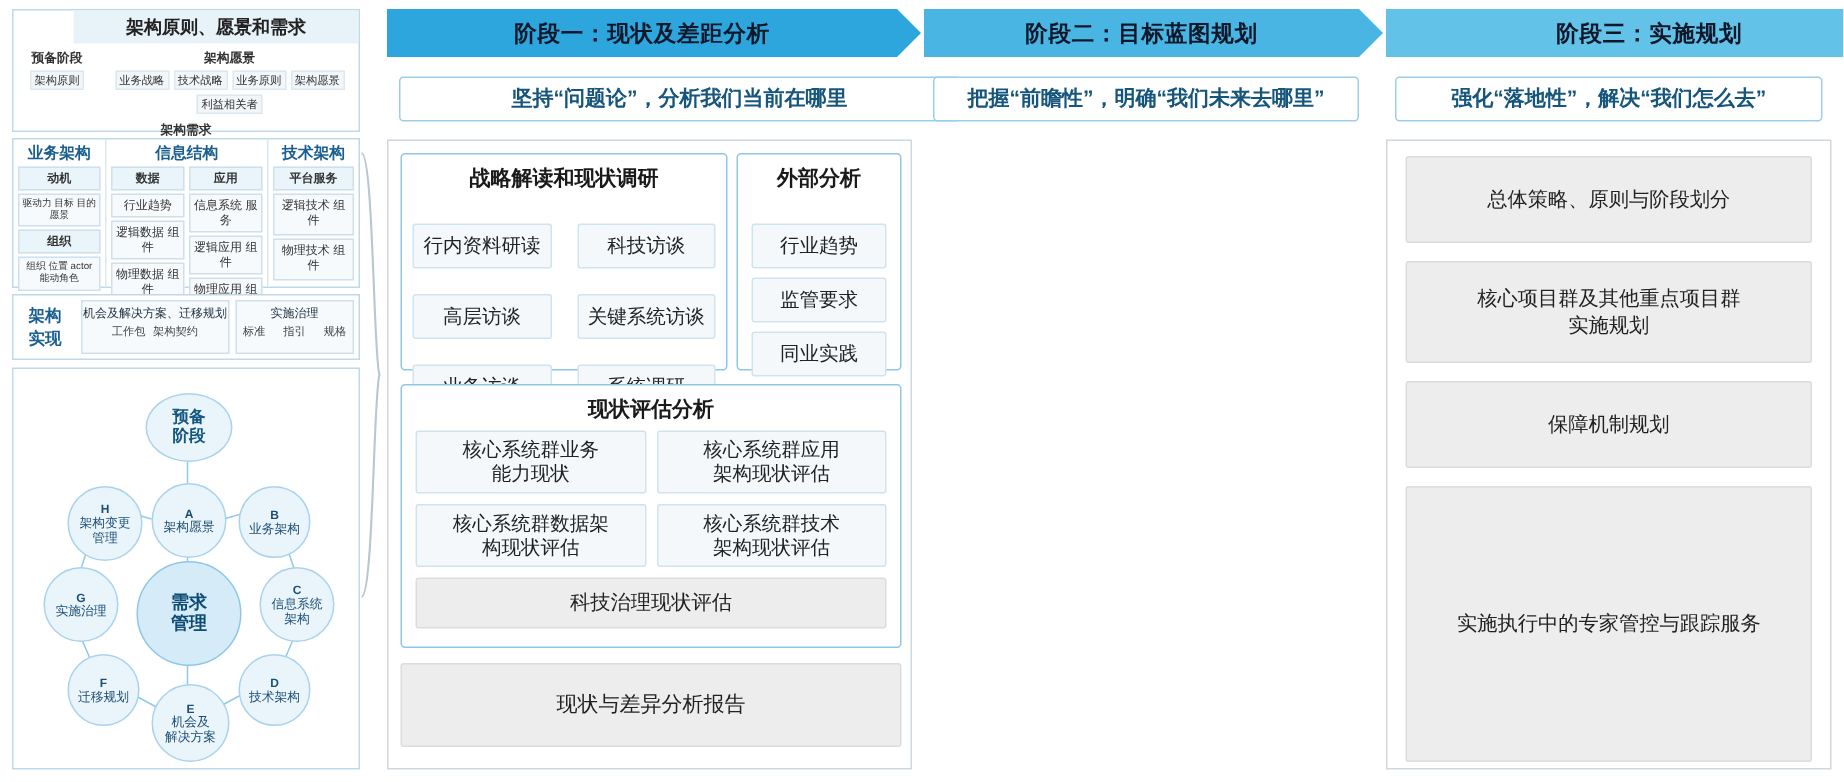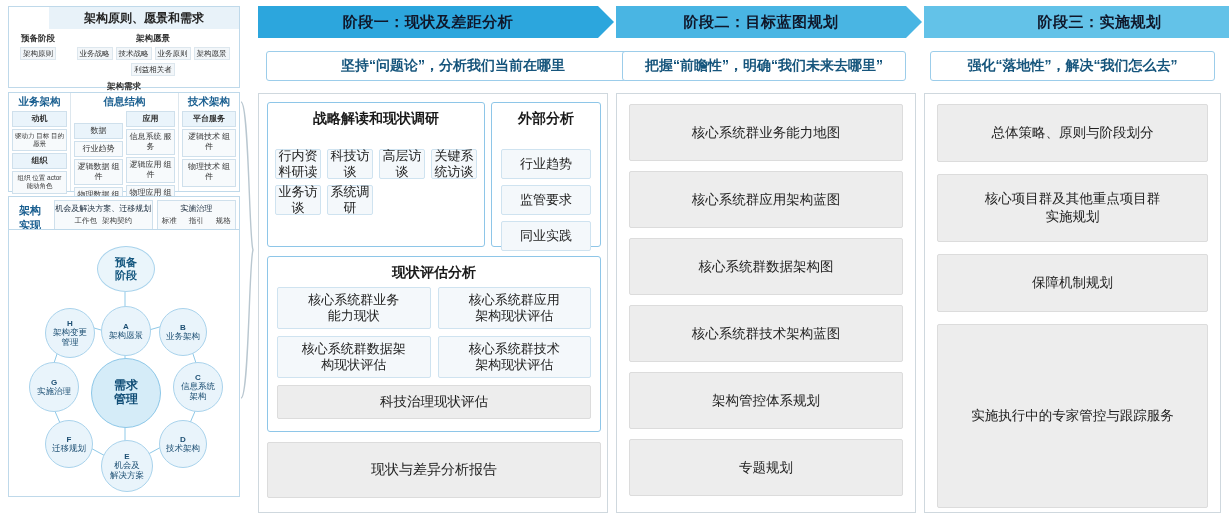--- a/index.html
+++ b/index.html
@@ -77,21 +77,21 @@
     text-align: center;
     font-size: 10.5px;
     font-weight: bold;
     color: #1a5f90;
     padding: 2px 0;
   }
 
   
   #wheel-box {
     position: absolute;
-    left: 8px; top: 229px;
+    left: 8px; top: 245px;
     width: 232px; height: 268px;
     border: 1px solid #bfd9ea;
     background: #ffffff;
   }
   .node {
     position: absolute;
     border-radius: 50%;
     display: flex; align-items: center; justify-content: center;
     text-align: center;
     font-size: 8.5px;
@@ -254,21 +254,21 @@
             <div class="lp-cell" style="font-size:6.5px;">组织 位置 actor 能动角色</div>
             <div class="lp-cell" style="background:#eaf4fb; font-weight:bold;">功能</div>
             <div class="lp-cell" style="font-size:6.5px;">服务 流程 控制 功能</div>
           </div>
         </div>
 
         <div style="width:108px; border-right:1px solid #dde7ee;">
           <div class="col-head">信息结构</div>
           <div style="display:flex; gap:3px; padding:0 3px;">
             <div style="flex:1; display:flex; flex-direction:column; gap:2px;">
-              <div class="lp-cell" style="background:#eaf4fb; font-weight:normal;margin-top:12px;">数据</div>
+              <div class="lp-cell" style="background:#eaf4fb; font-weight:bold;">数据</div>
               <div class="lp-cell">行业趋势</div>
               <div class="lp-cell" style="height:26px;">逻辑数据
 组件</div>
               <div class="lp-cell" style="height:26px;">物理数据
 组件</div>
             </div>
             <div style="flex:1; display:flex; flex-direction:column; gap:2px;">
               <div class="lp-cell" style="background:#eaf4fb; font-weight:bold;">应用</div>
               <div class="lp-cell" style="height:26px;">信息系统
 服务</div>
@@ -379,21 +379,21 @@
     <span class="chev" style="border-left:16px solid #2ca6dd;"></span>
   </div>
   <div class="pill" style="left:266px; top:51px; width:374px;">
     <span>坚持“问题论”，分析我们当前在哪里</span>
   </div>
 
   <div class="col" style="left:258px; top:93px; width:350px; height:420px;">
 
     <div class="grp" style="left:8px; top:8px; width:218px; height:145px; position:absolute;">
       <div class="grp-title">战略解读和现状调研</div>
-      <div style="display:grid; grid-template-columns:1fr 1fr 1fr 1fr; gap:6px; padding:16px 7px;">
+      <div style="display:grid; grid-template-columns:1fr 1fr; gap:17px; padding:16px 7px;">
         <div class="gbox" style="height:30px;">行内资料研读</div>
         <div class="gbox" style="height:30px;">科技访谈</div>
         <div class="gbox" style="height:30px;">高层访谈</div>
         <div class="gbox" style="height:30px;">关键系统访谈</div>
         <div class="gbox" style="height:30px;">业务访谈</div>
         <div class="gbox" style="height:30px;">系统调研</div>
       </div>
     </div>
 
     <div class="grp" style="left:232px; top:8px; width:110px; height:145px; position:absolute;">
@@ -428,30 +428,20 @@
   </div>
 
   <div class="banner" style="left:616px; top:6px; width:290px; background:#49b5e3;">
     <span class="txt">阶段二：目标蓝图规划</span>
     <span class="chev" style="border-left:16px solid #49b5e3;"></span>
   </div>
   <div class="pill" style="left:622px; top:51px; width:284px;">
     <span>把握“前瞻性”，明确“我们未来去哪里”</span>
   </div>
 
-  <div class="col" style="left:616px; top:93px; width:300px; height:420px;">
-    <div style="padding:10px 12px; display:flex; flex-direction:column; gap:10px;">
-      <div class="gray" style="height:57px;">核心系统群业务能力地图</div>
-      <div class="gray" style="height:57px;">核心系统群应用架构蓝图</div>
-      <div class="gray" style="height:57px;">核心系统群数据架构图</div>
-      <div class="gray" style="height:57px;">核心系统群技术架构蓝图</div>
-      <div class="gray" style="height:57px;">架构管控体系规划</div>
-      <div class="gray" style="height:57px;">专题规划</div>
-    </div>
-  </div>
 
   <div class="banner" style="left:924px; top:6px; width:351px; background:#63c2e8;">
     <span class="txt">阶段三：实施规划</span>
   </div>
   <div class="pill" style="left:930px; top:51px; width:285px;">
     <span>强化“落地性”，解决“我们怎么去”</span>
   </div>
 
   <div class="col" style="left:924px; top:93px; width:297px; height:420px;">
     <div style="padding:10px 12px; display:flex; flex-direction:column; gap:12px;">

